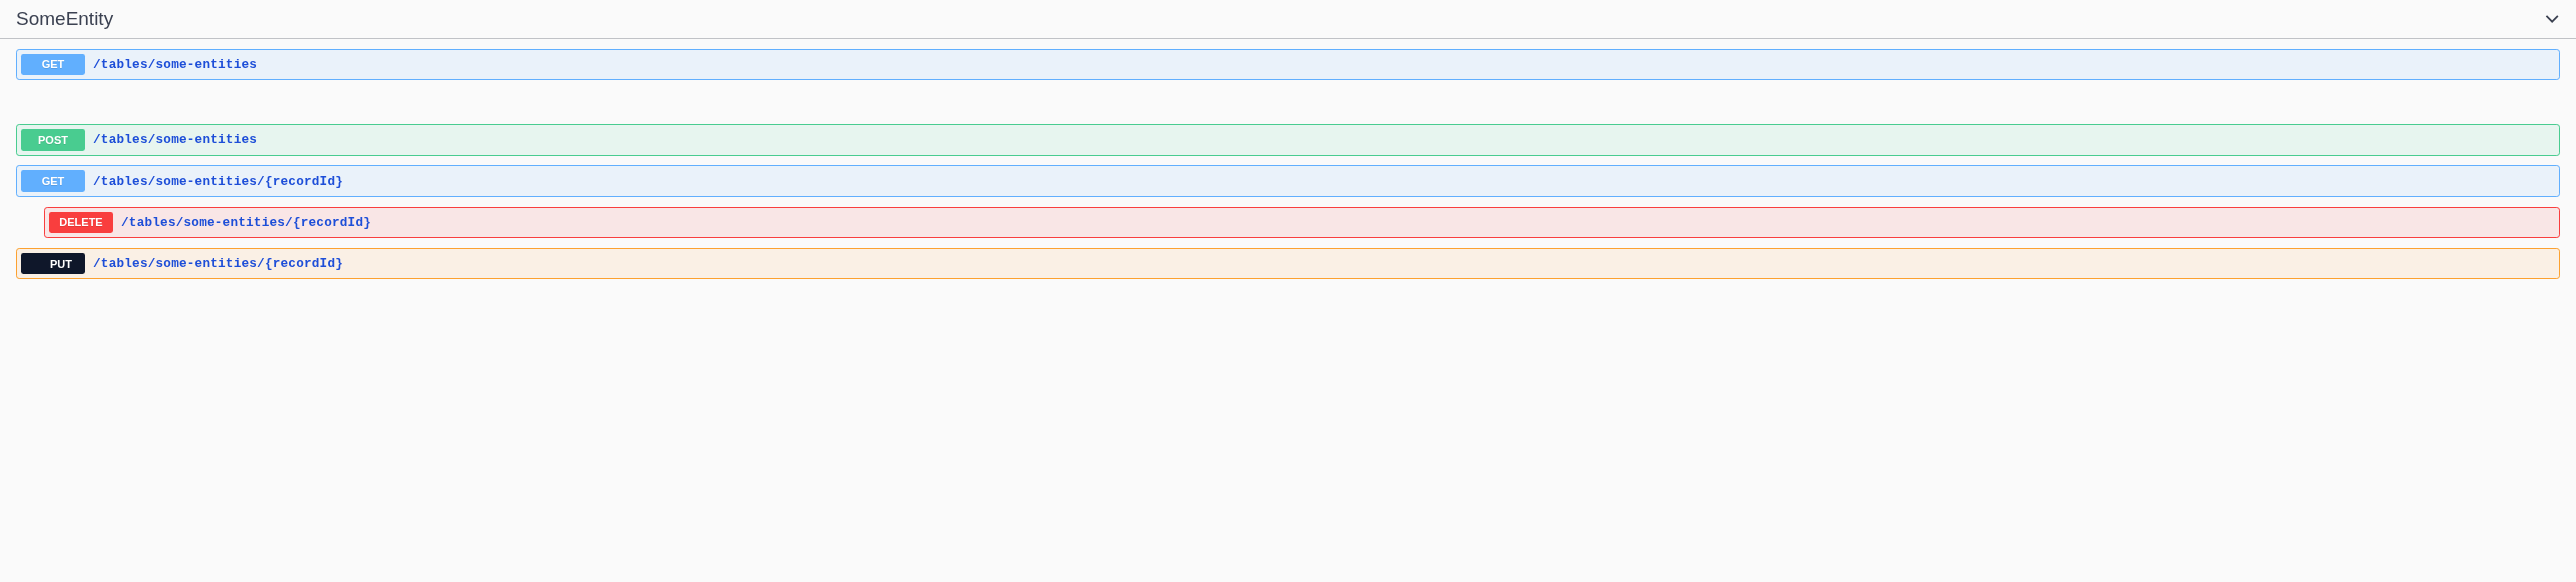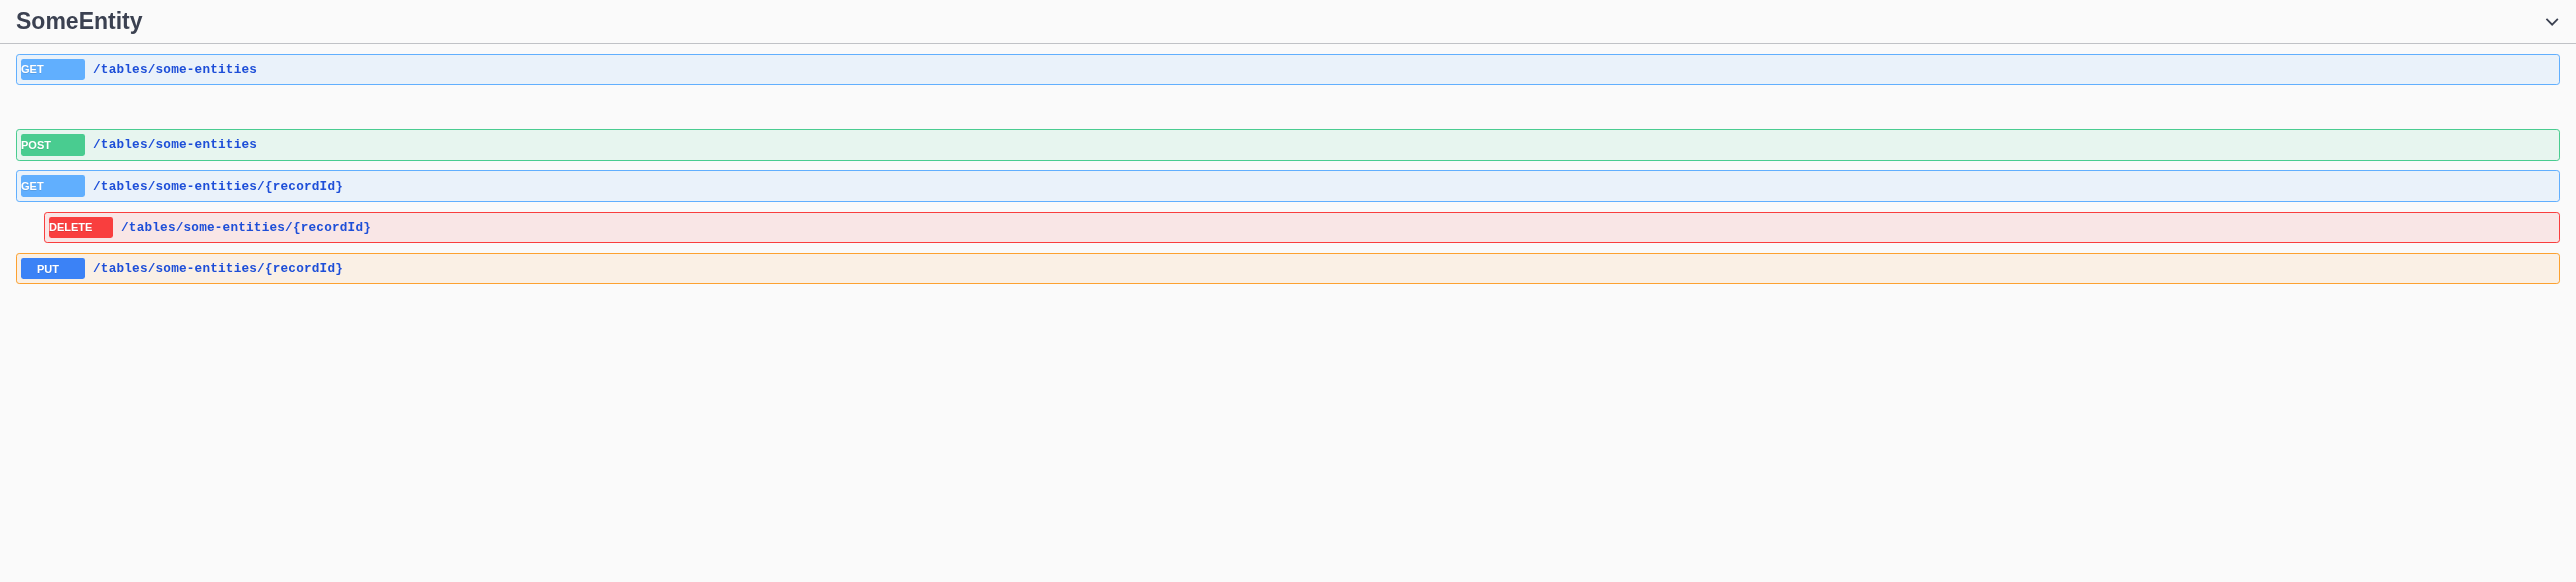--- a/index.html
+++ b/index.html
@@ -13,22 +13,22 @@
     }
     .tag-header {
       display: flex;
       align-items: center;
       justify-content: space-between;
       padding: 8px 16px 8px 16px;
       border-bottom: 0.8px solid rgba(59,65,81,0.3);
       cursor: pointer;
     }
     .tag-title {
-      font-size: 23px;
-      font-weight: 700;
+      font-size: 19px;
+      font-weight: 400;
       color: #3b4151;
       font-family: -apple-system, BlinkMacSystemFont, "Segoe UI", Helvetica, Arial, sans-serif;
     }
     .chevron {
       width: 16px;
       height: 16px;
       display: flex;
       align-items: center;
       justify-content: center;
       color: #3b4151;
@@ -67,30 +67,31 @@
       margin-left: 28px;
     }
     .op-block.put {
       background: rgba(252,161,48,0.1);
       border-color: #fca130;
     }
     .method-badge {
       font-size: 11px;
       font-weight: 700;
       color: #fff;
+      text-align: center;
       border-radius: 2.4px;
       min-width: 64px;
       padding: 4.8px 0;
       font-family: -apple-system, BlinkMacSystemFont, "Segoe UI", Helvetica, Arial, sans-serif;
       text-shadow: 0 0.8px 0 rgba(0,0,0,0.1);
     }
     .method-badge.get { background: #61affe; }
     .method-badge.post { background: #49cc90; }
     .method-badge.delete { background: #f93e3e; }
-    .method-badge.put { background: #3b82f6; padding-left: 16px; }
+    .method-badge.put { background: #0f172a; padding-left: 16px; }
     .op-path {
       font-family: "SFMono-Regular", Consolas, "Liberation Mono", Menlo, monospace;
       font-size: 12.7px;
       font-weight: 600;
       color: #1d4ed8;
       padding-left: 8px;
       letter-spacing: 0.2px;
     }
   </style>
 </head>

